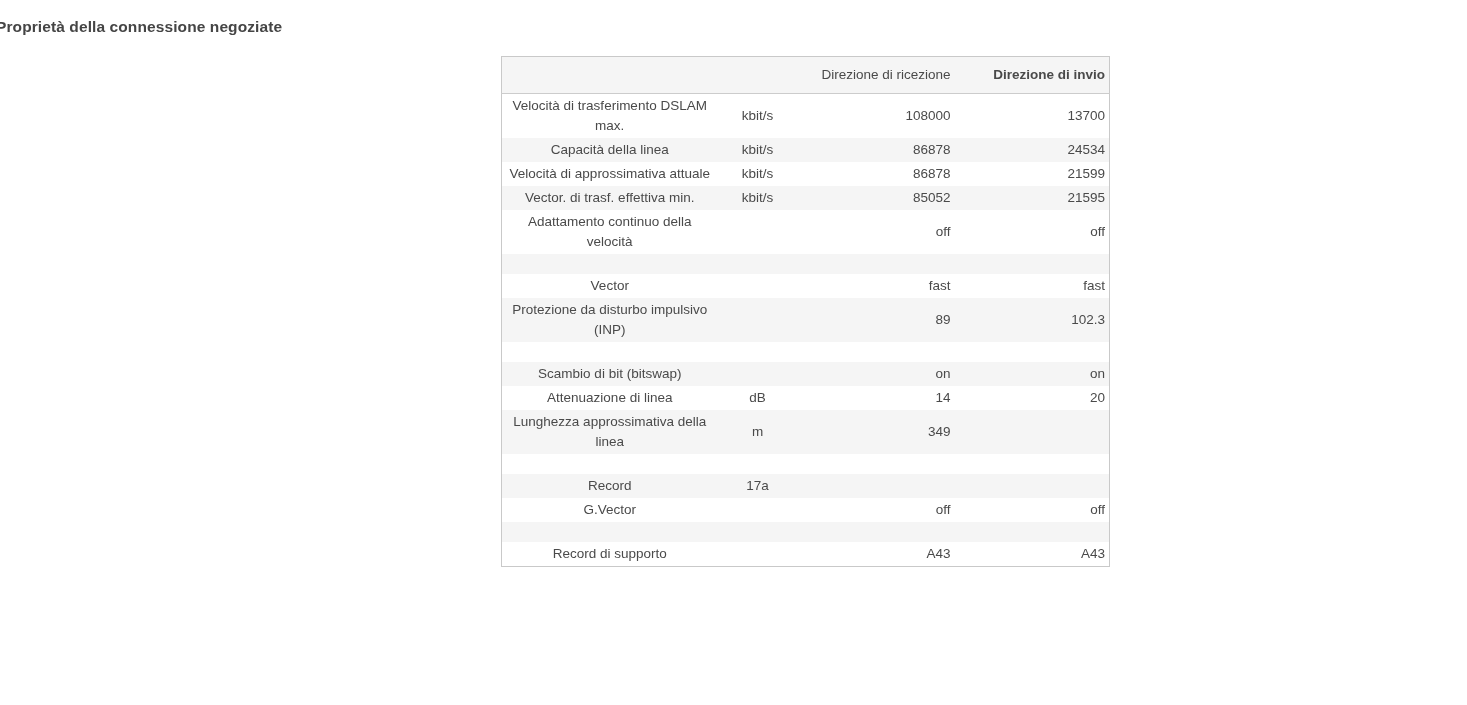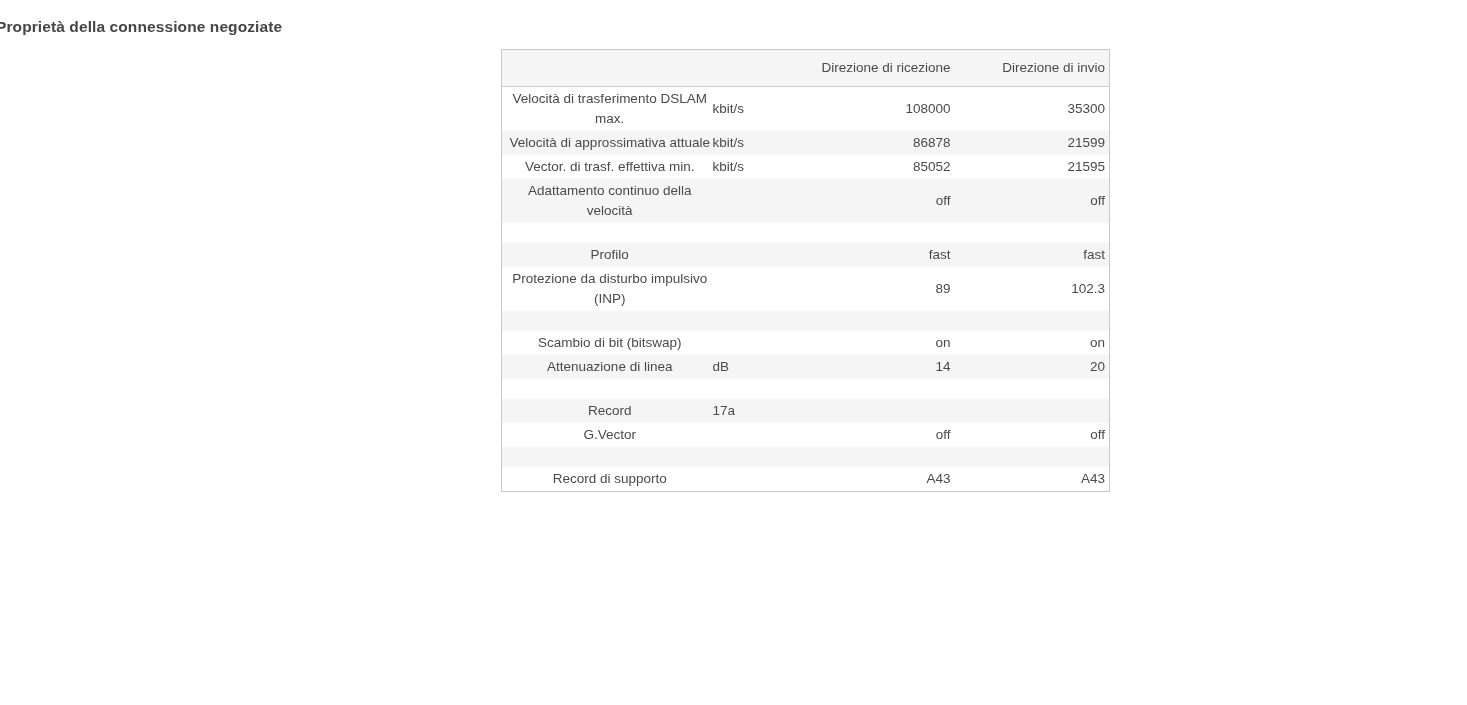--- a/index.html
+++ b/index.html
@@ -16,21 +16,21 @@
     top: 18px;
     font-size: 15.5px;
     font-weight: 700;
     color: #454545;
     letter-spacing: 0.1px;
     white-space: nowrap;
   }
   .table-wrap {
     position: absolute;
     left: 489px;
-    top: 49px;
+    top: 56px;
     width: 608px;
     padding-left: 12px;
   }
   table.props {
     width: 608px;
     border-collapse: collapse;
     table-layout: fixed;
     border: 1px solid #c9c9c9;
     font-size: 13.5px;
     line-height: 20px;
@@ -44,28 +44,28 @@
   thead tr {
     background: #f5f5f5;
   }
   thead th {
     font-weight: 400;
     padding: 8px 0;
     border-bottom: 1px solid #cccccc;
     color: #4a4a4a;
   }
   thead th.h-rx, thead th.h-tx { text-align: right; }
-  thead th.h-tx { padding-right: 4px; }
+  thead th.h-tx { padding-right: 4px; font-weight: bold; }
 
   tbody tr:nth-child(even) { background: #f5f5f5; }
   tbody tr:nth-child(odd)  { background: #ffffff; }
 
   td { vertical-align: middle; }
   td.c-label { text-align: center;  padding: 2px 0 2px 5px; }
-  td.c-unit  { text-align: left;  padding: 2px 0; }
+  td.c-unit  { text-align: center;  padding: 2px 0; }
   td.c-rx    { text-align: right; padding: 2px 0; }
   td.c-tx    { text-align: right; padding: 2px 4px 2px 0; }
   tr.spacer td { height: 20px; }
 </style>
 </head>
 <body>
 
 <h1 class="page-title">Proprietà della connessione negoziate</h1>
 
 <div class="table-wrap">
@@ -82,21 +82,27 @@
         <th class="h-unit"></th>
         <th class="h-rx">Direzione di ricezione</th>
         <th class="h-tx">Direzione di invio</th>
       </tr>
     </thead>
     <tbody id="props-body">
         <tr>
           <td class="c-label">Velocità di trasferimento DSLAM max.</td>
           <td class="c-unit">kbit/s</td>
           <td class="c-rx">108000</td>
-          <td class="c-tx">35300</td>
+          <td class="c-tx">13700</td>
+        </tr>
+        <tr>
+          <td class="c-label">Capacità della linea</td>
+          <td class="c-unit">kbit/s</td>
+          <td class="c-rx">86878</td>
+          <td class="c-tx">24534</td>
         </tr>
         <tr>
           <td class="c-label">Velocità di approssimativa attuale</td>
           <td class="c-unit">kbit/s</td>
           <td class="c-rx">86878</td>
           <td class="c-tx">21599</td>
         </tr>
         <tr>
           <td class="c-label">Vector. di trasf. effettiva min.</td>
           <td class="c-unit">kbit/s</td>
@@ -109,21 +115,21 @@
           <td class="c-rx">off</td>
           <td class="c-tx">off</td>
         </tr>
         <tr class="spacer">
           <td class="c-label"></td>
           <td class="c-unit"></td>
           <td class="c-rx"></td>
           <td class="c-tx"></td>
         </tr>
         <tr>
-          <td class="c-label">Profilo</td>
+          <td class="c-label">Vector</td>
           <td class="c-unit"></td>
           <td class="c-rx">fast</td>
           <td class="c-tx">fast</td>
         </tr>
         <tr>
           <td class="c-label">Protezione da disturbo impulsivo (INP)</td>
           <td class="c-unit"></td>
           <td class="c-rx">89</td>
           <td class="c-tx">102.3</td>
         </tr>
@@ -137,20 +143,26 @@
           <td class="c-label">Scambio di bit (bitswap)</td>
           <td class="c-unit"></td>
           <td class="c-rx">on</td>
           <td class="c-tx">on</td>
         </tr>
         <tr>
           <td class="c-label">Attenuazione di linea</td>
           <td class="c-unit">dB</td>
           <td class="c-rx">14</td>
           <td class="c-tx">20</td>
+        </tr>
+        <tr>
+          <td class="c-label">Lunghezza approssimativa della linea</td>
+          <td class="c-unit">m</td>
+          <td class="c-rx">349</td>
+          <td class="c-tx"></td>
         </tr>
         <tr class="spacer">
           <td class="c-label"></td>
           <td class="c-unit"></td>
           <td class="c-rx"></td>
           <td class="c-tx"></td>
         </tr>
         <tr>
           <td class="c-label">Record</td>
           <td class="c-unit">17a</td>

